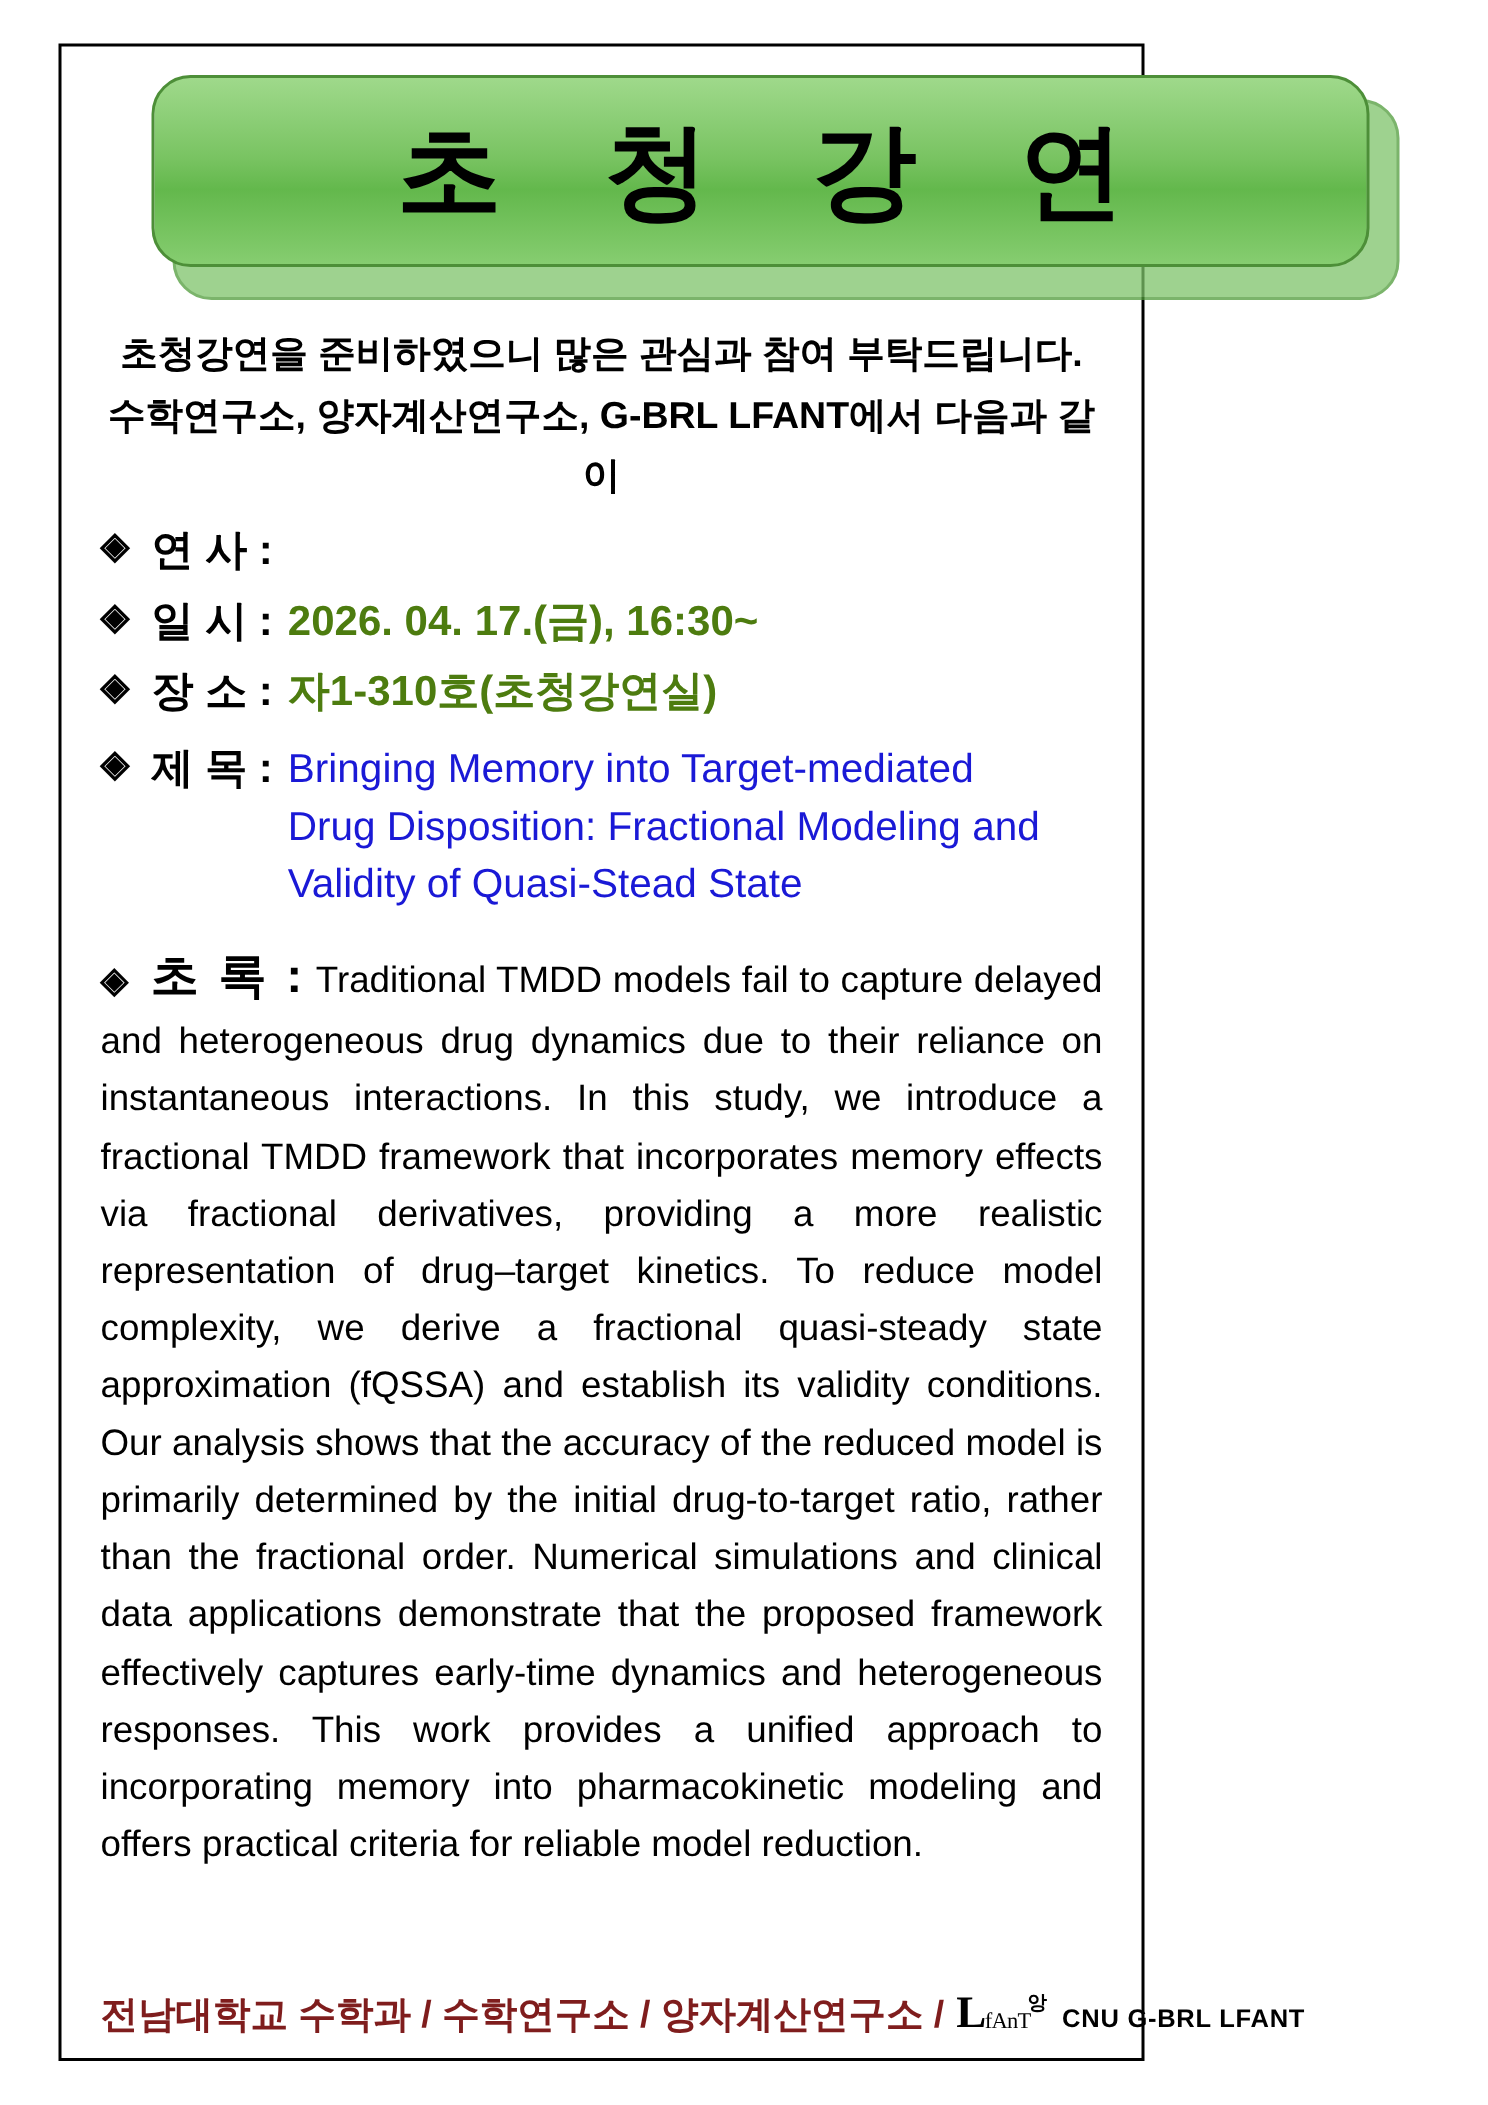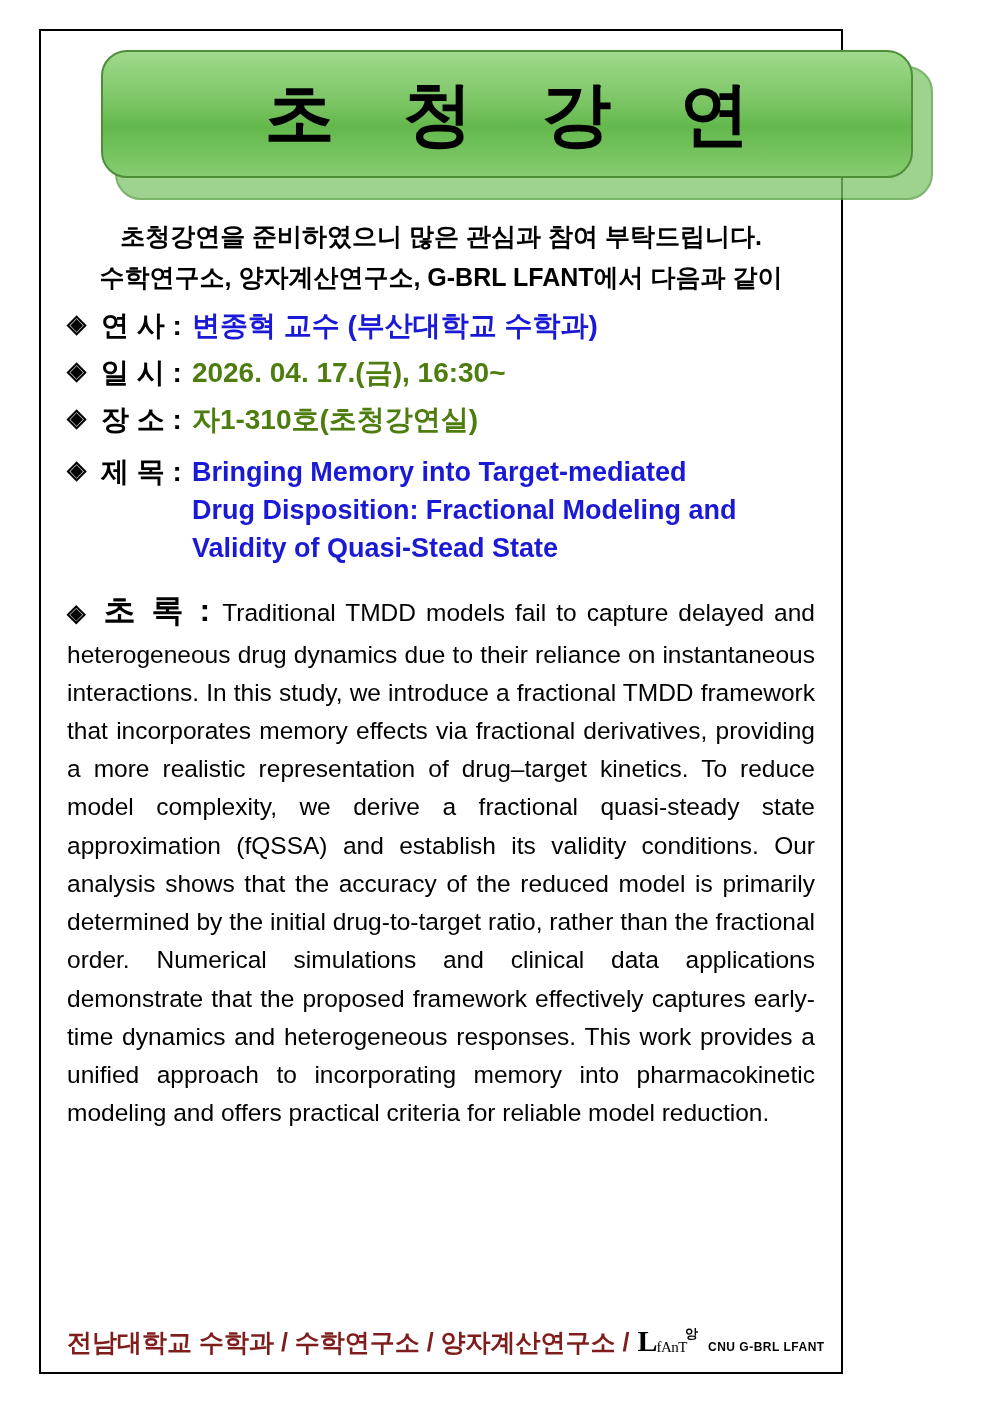--- a/index.html
+++ b/index.html
@@ -12,21 +12,21 @@
     height: 1403px;
     font-family: "Liberation Sans", sans-serif;
     color: #000000;
     position: relative;
     overflow: hidden;
   }
   .poster {
     position: absolute;
     left: 39px;
     top: 29px;
-    width: 804px;
+    width: 724px;
     height: 1345px;
     border: 2px solid #000000;
     box-sizing: border-box;
     background: #ffffff;
   }
   .inner {
     padding: 0 26px;
     box-sizing: border-box;
     width: 100%;
     height: 100%;
@@ -108,21 +108,21 @@
   }
   .value {
     color: #4d7c0f;
   }
   .value.blue {
     color: #1a19d6;
   }
   .title-value {
     color: #1a19d6;
     font-size: 27px;
-    font-weight: bold;
+    font-weight: normal;
     line-height: 1.42;
   }
 
   
   .abstract-block {
     margin-top: 18px;
     font-size: 24.5px;
     line-height: 1.56;
     text-align: justify;
     text-justify: inter-word;
@@ -175,21 +175,21 @@
   }
   .logo .l-ko {
     font-size: 13px;
     font-weight: bold;
     line-height: 0.9;
     position: relative;
     top: -14px;
     left: -2px;
   }
   .footer-logo-text {
-    font-size: 12px;
+    font-size: 17px;
     font-weight: bold;
     letter-spacing: 0.5px;
     color: #000;
   }
 </style>
 </head>
 <body>
 
 <div class="poster">
   <div class="inner">
@@ -202,21 +202,20 @@
     </div>
 
     <div class="intro">
       <div>초청강연을 준비하였으니 많은 관심과 참여 부탁드립니다.</div>
       <div>수학연구소, 양자계산연구소, G-BRL LFANT에서 다음과 같이</div>
     </div>
 
     <div class="info-row">
       <span class="diamond">◈</span>
       <span class="label">연 사 :</span>
-      <span class="value blue" style="margin-left:10px">변종혁 교수 (부산대학교 수학과)</span>
     </div>
 
     <div class="info-row">
       <span class="diamond">◈</span>
       <span class="label">일 시 :</span>
       <span class="value" style="margin-left:10px">2026. 04. 17.(금), 16:30~</span>
     </div>
 
     <div class="info-row">
       <span class="diamond">◈</span>

